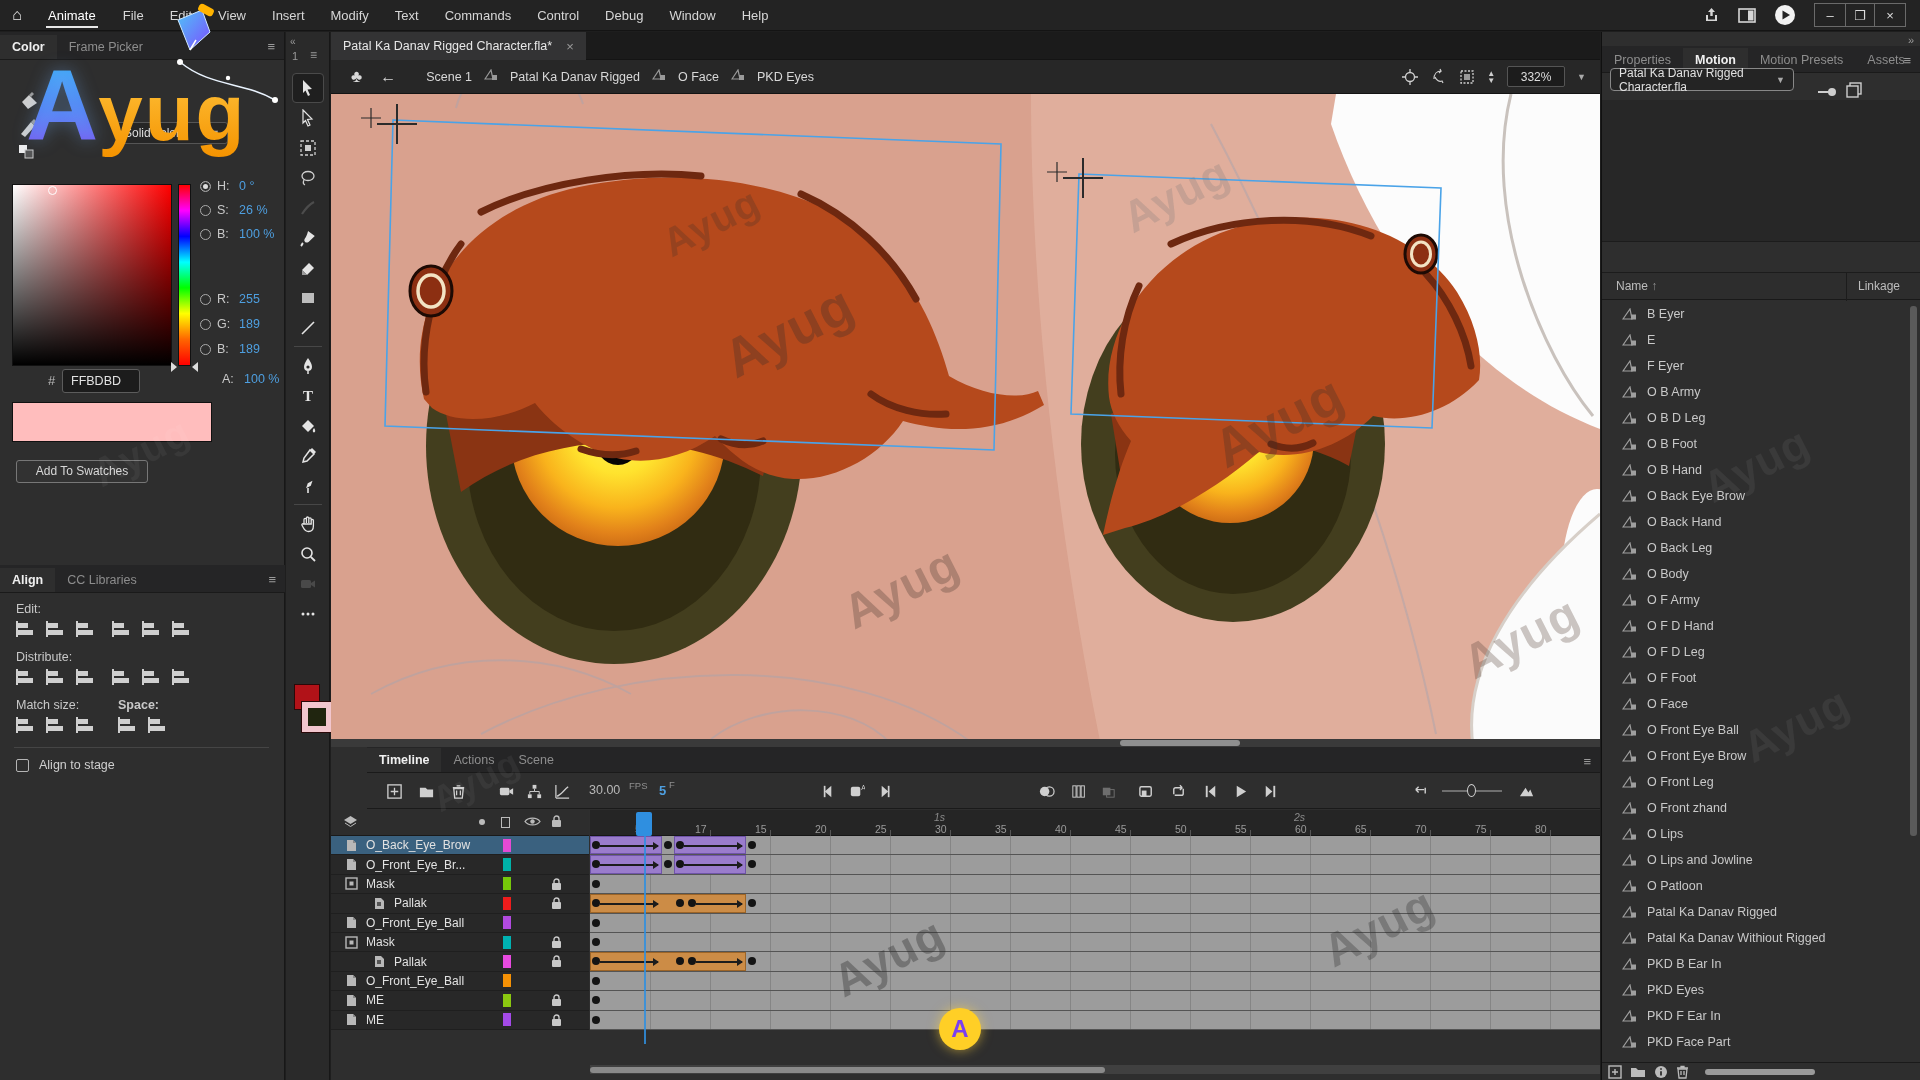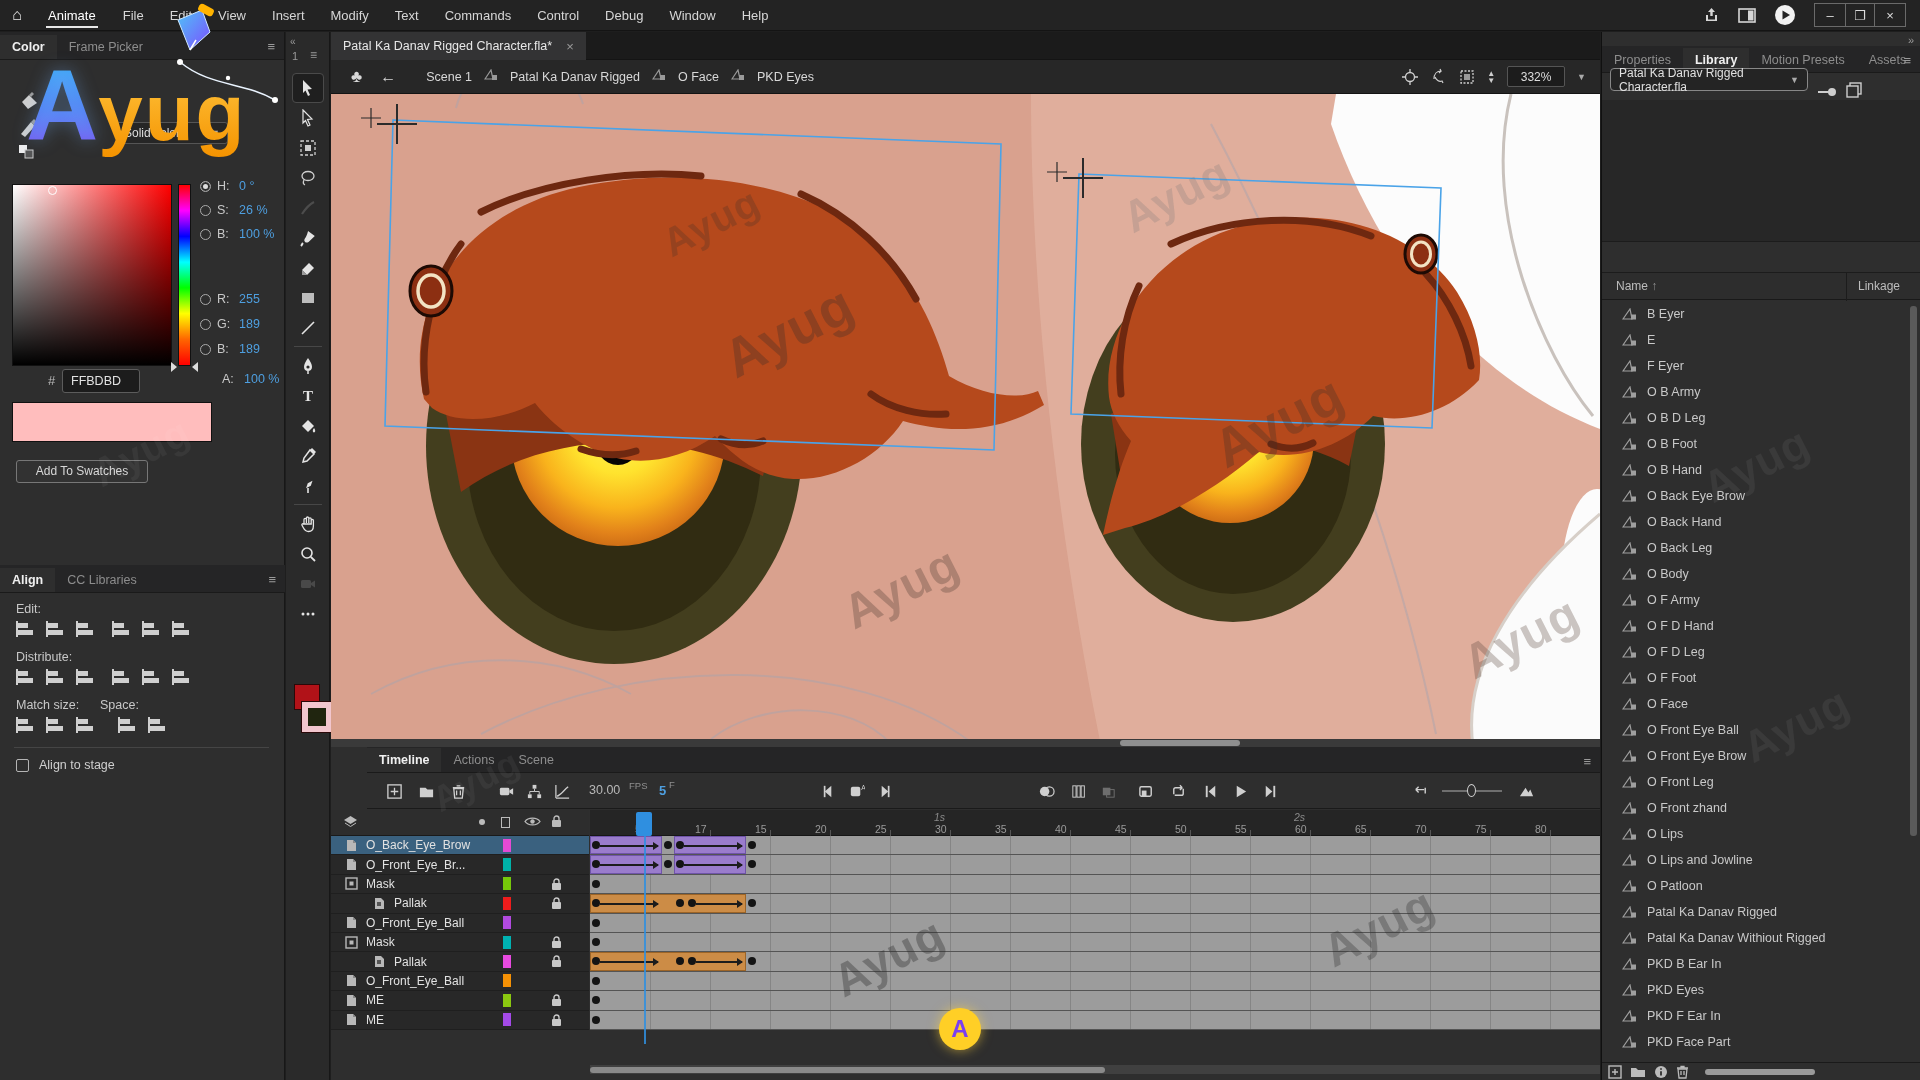--- a/index.html
+++ b/index.html
@@ -105,21 +105,21 @@
   .tarrow { position:absolute; top:9px; height:1.6px; background:#1c1c1c; }
   .tarrow::after { content:""; position:absolute; right:-1px; top:-3.2px; border-left:6px solid #1c1c1c; border-top:4px solid transparent; border-bottom:4px solid transparent; }
   #playhead-line { position:absolute; width:1.6px; background:#2f8fe0; opacity:.85; }
   #playhead-head { position:absolute; background:#2f8fe0; border-radius:2px; }
   #tl-hscroll { position:absolute; left:259px; top:318px; width:1010px; height:9px; background:#404040; }
   #tl-hthumb { position:absolute; left:0; top:1.5px; width:515px; height:6px; background:#8a8a8a; border-radius:3px; }
 
   
   #right-col { left:1601px; top:32px; width:319px; height:1048px; background:var(--panel); border-left:1px solid #101010; }
   #lib-tabs { height:27px; background:#252526; display:flex; align-items:flex-end; border-bottom:1px solid #1a1a1a; position:relative; }
-  #doc-select { position:absolute; left:8px; top:36px; width:198px; height:23px; border:1px solid #888; border-radius:4px; background:#242424; display:flex; align-items:center; justify-content:flex-start; padding:0 8px; font-size:12px; color:#e0e0e0; }
+  #doc-select { position:absolute; left:8px; top:36px; width:184px; height:23px; border:1px solid #888; border-radius:4px; background:#242424; display:flex; align-items:center; justify-content:flex-start; padding:0 8px; font-size:12px; color:#e0e0e0; }
   #lib-preview { position:absolute; left:0; top:68px; width:319px; height:142px; background:#272727; border-bottom:1px solid #1c1c1c; }
   #items-row { position:absolute; left:0; top:210px; width:319px; height:28px; }
   #search-box { position:absolute; right:8px; top:3px; width:134px; height:21px; border:1px solid #777; border-radius:10px; background:#1f1f1f; display:flex; align-items:center; padding-left:6px; gap:4px; }
   #cols-row { position:absolute; left:0; top:240px; width:319px; height:28px; background:#2d2d2d; border-top:1px solid #1c1c1c; border-bottom:1px solid #191919; font-size:12px; color:#bdbdbd; }
   #lib-list { position:absolute; left:0; top:269px; width:319px; height:758px; overflow:hidden; }
   .lib-row { height:26px; display:flex; align-items:center; padding-left:20px; gap:10px; font-size:12.5px; color:#c9c9c9; }
   #lib-scroll { position:absolute; right:3px; top:274px; width:7px; height:530px; background:#5a5a5a; border-radius:3px; }
   #lib-bottom { position:absolute; left:0; top:1030px; width:319px; height:18px; border-top:1px solid #1a1a1a; display:flex; align-items:center; gap:8px; padding-left:6px; }
 
   
@@ -348,21 +348,21 @@
         </div>
         <div class="aicon" style="left:172px;top:103px">
           <svg viewBox="0 0 22 18">
             <rect x="2" y="3" width="10" height="5" fill="#cfcfcf"></rect>
             <rect x="2" y="10" width="15" height="5" fill="#cfcfcf"></rect>
             <line x1="1" y1="1" x2="1" y2="17" stroke="#cfcfcf" stroke-width="2"></line>
           </svg>
         </div>
       </div>
     <div class="sec-label" style="left:16px;top:133px;">Match size:</div>
-    <div class="sec-label" style="left:100px;top:133px;">Space:</div>
+    <div class="sec-label" style="left:118px;top:133px;font-weight:bold;">Space:</div>
     <div id="align-icons-3">
         <div class="aicon" style="left:16px;top:151px">
           <svg viewBox="0 0 22 18">
             <rect x="2" y="3" width="10" height="5" fill="#cfcfcf"></rect>
             <rect x="2" y="10" width="15" height="5" fill="#cfcfcf"></rect>
             <line x1="1" y1="1" x2="1" y2="17" stroke="#cfcfcf" stroke-width="2"></line>
           </svg>
         </div>
         <div class="aicon" style="left:46px;top:151px">
           <svg viewBox="0 0 22 18">
@@ -1207,21 +1207,21 @@
     </div>
     <div id="tl-hscroll">
         <div id="tl-hthumb"></div>
       </div>
   </div>
 
   <div id="right-col" class="abs">
     <div style="position:absolute;right:6px;top:2px;color:#9a9a9a;font-size:11px;">»</div>
     <div id="lib-tabs" style="margin-top:14px;">
       <div class="ptab">Properties</div>
-      <div class="ptab active">Library</div>
+      <div class="ptab active">Motion</div>
       <div class="ptab">Motion Presets</div>
       <div class="ptab">Assets</div>
       <div class="ham">≡</div>
     </div>
     <div id="doc-select">
       <span>Patal Ka Danav Rigged Character.fla</span>
         <span style="color:#aaa;font-size:9px;">▼</span>
     </div>
     <span style="position:absolute;left:216px;top:54px;">
       <svg width="20" height="12" viewBox="0 0 20 12">

